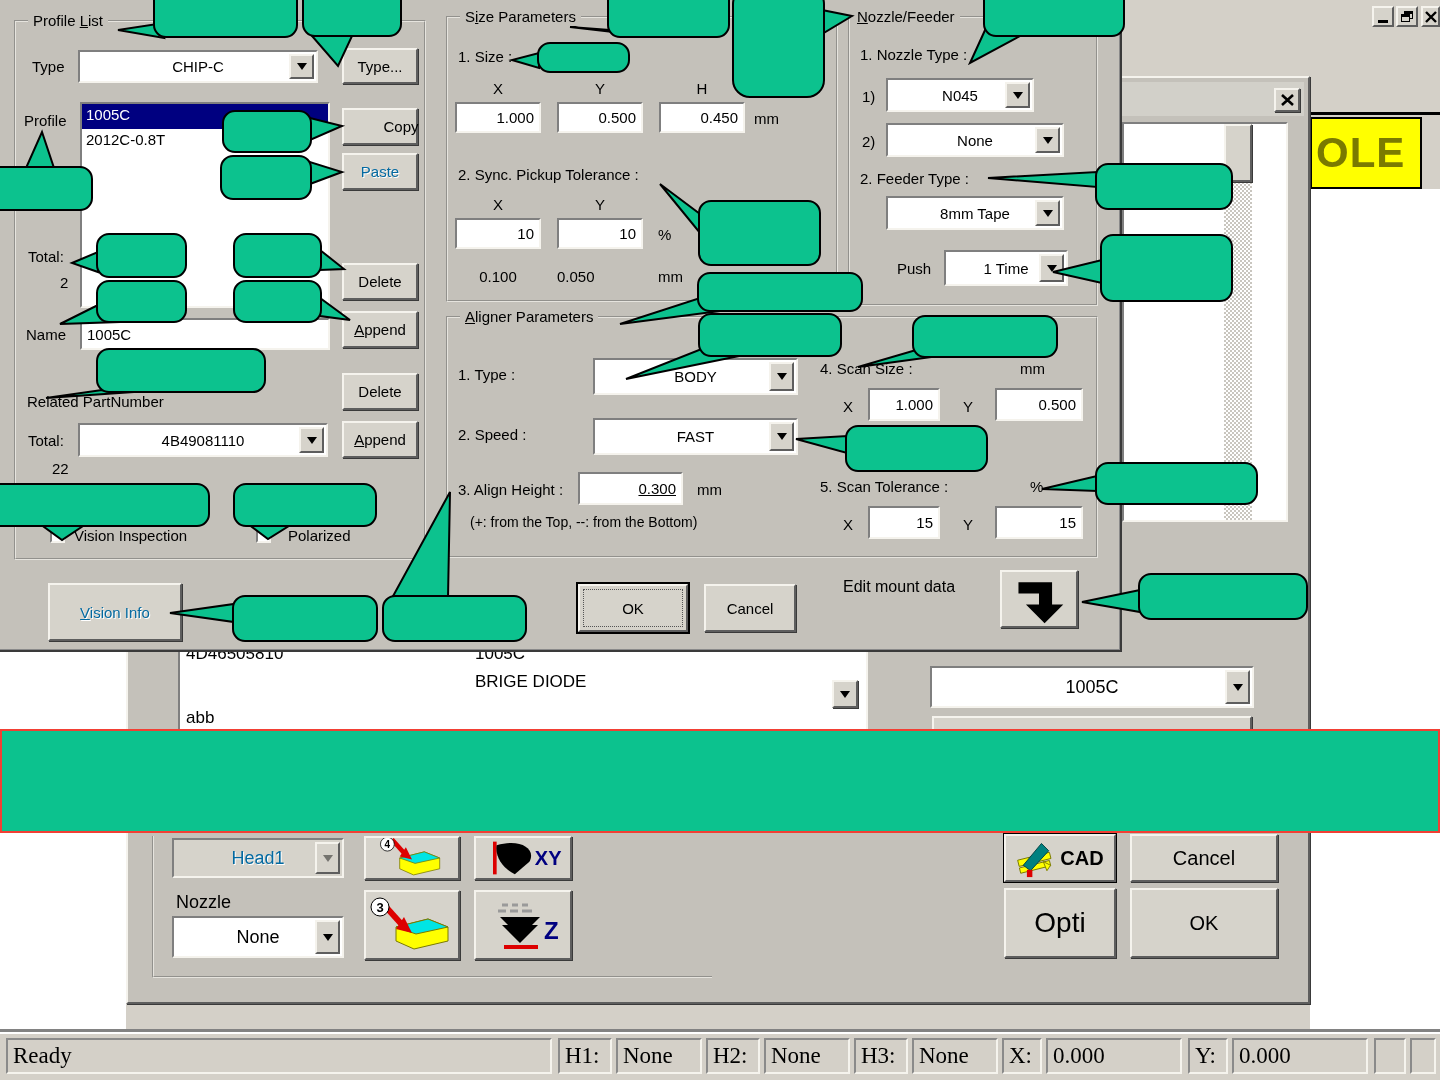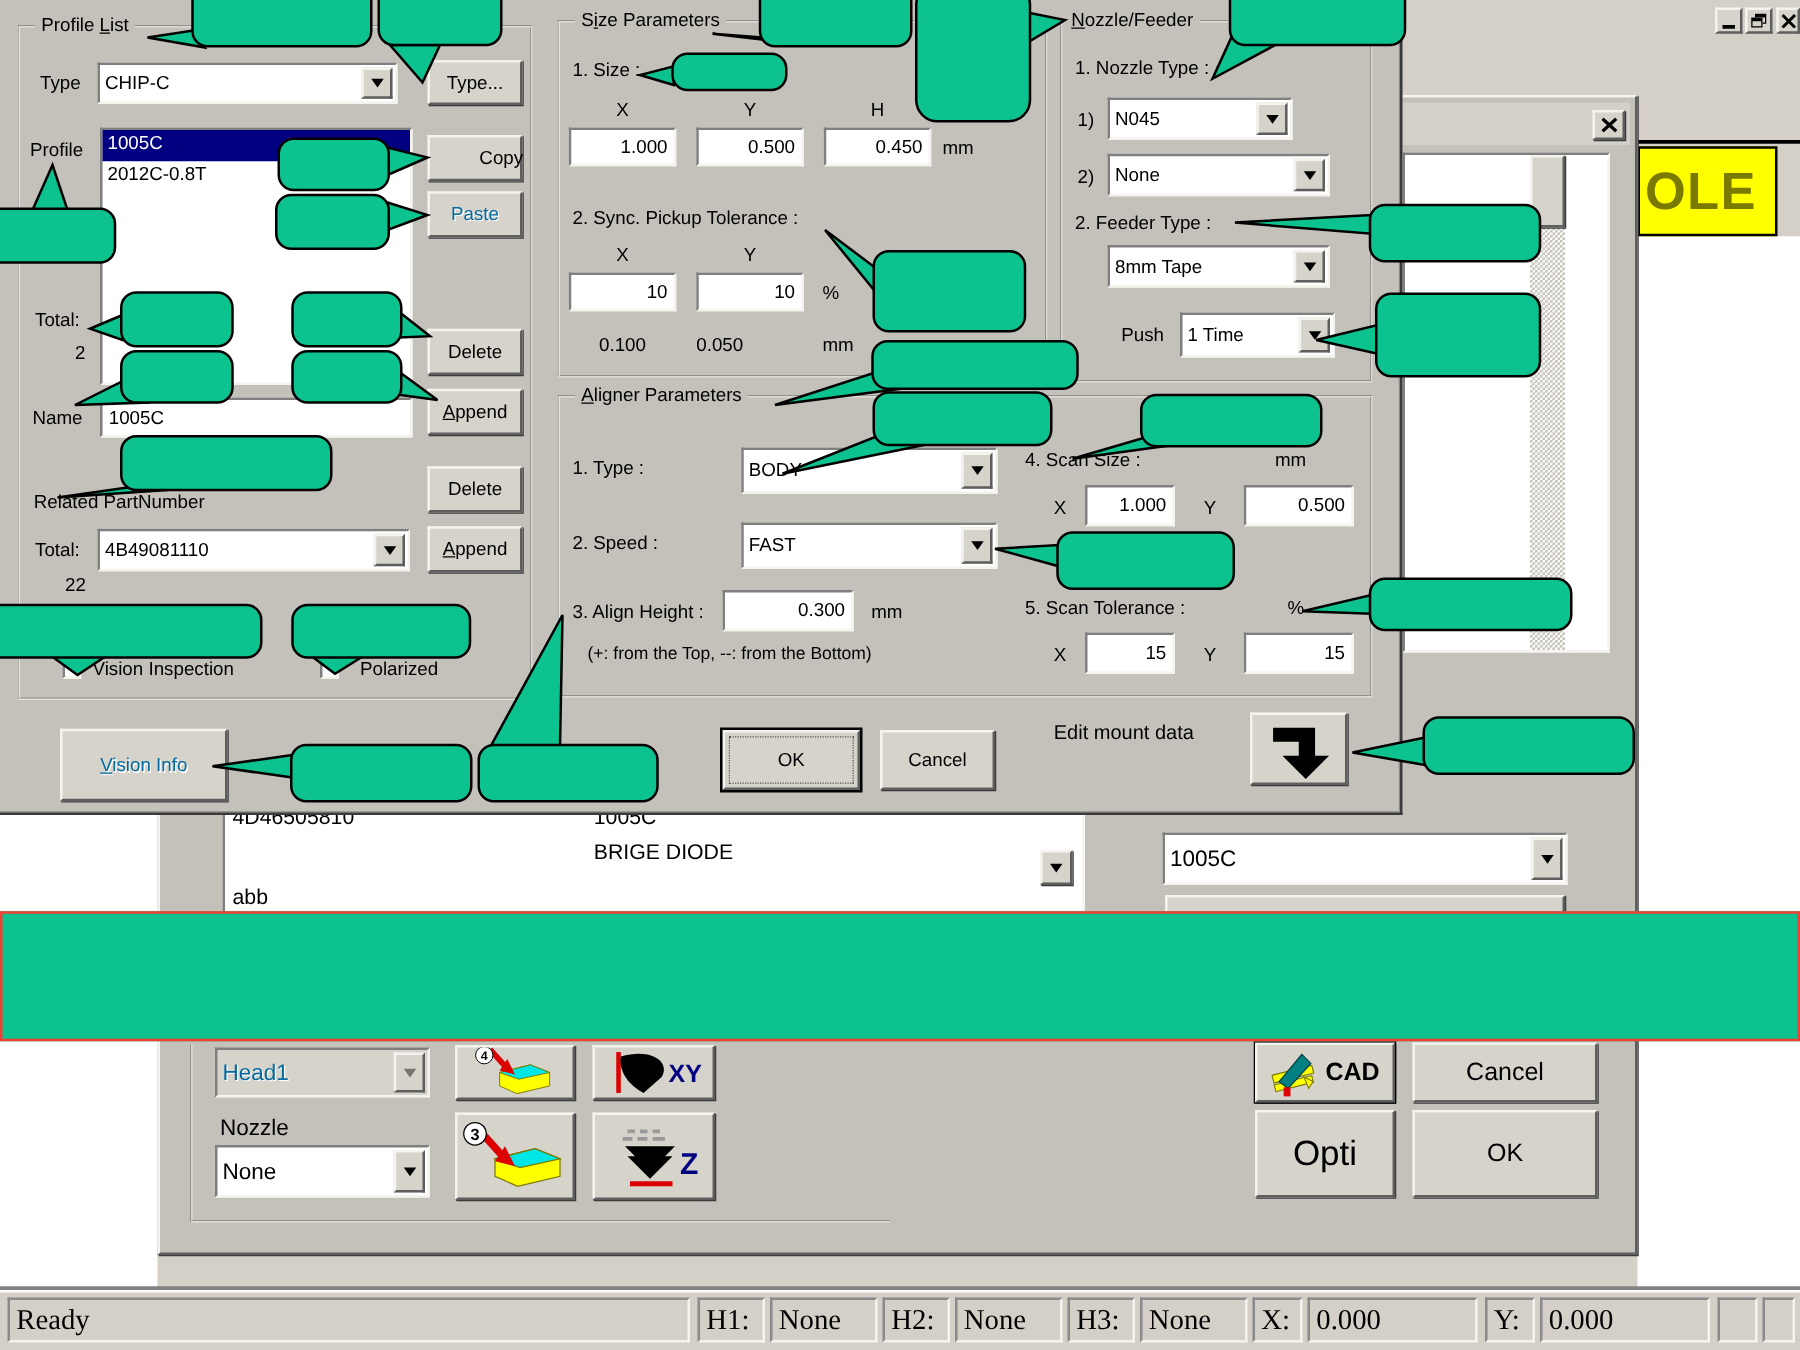--- a/index.html
+++ b/index.html
@@ -19,21 +19,21 @@
   .sunken{background:#fff;border:2px solid;border-color:#7f7f7f var(--hilite) var(--hilite) #7f7f7f;}
   .btn{display:flex;align-items:center;justify-content:center;cursor:default;font-size:15px;}
   .btn-default{outline:2px solid #000;}
   .focus-dots{position:absolute;inset:3px;border:1px dotted #555;}
   .disabled{color:#0369a1;text-shadow:1px 1px 0 #fff;}
   .groupbox{border:2px groove #e6e4de;}
   .gtitle{position:absolute;top:-10px;left:12px;background:var(--face);padding:0 5px;white-space:nowrap;}
   .u{text-decoration:underline;}
   .field{background:#fff;border:2px solid;border-color:#7f7f7f var(--hilite) var(--hilite) #7f7f7f;display:flex;align-items:center;padding:0 5px;}
   .num{justify-content:flex-end;}
-  .combo{background:#fff;border:2px solid;border-color:#7f7f7f var(--hilite) var(--hilite) #7f7f7f;display:flex;align-items:center;padding:0 4px;}
+  .combo{background:#fff;border:2px solid;border-color:#7f7f7f var(--hilite) var(--hilite) #7f7f7f;display:flex;align-items:center;padding:0 4px;justify-content:center;}
   .arrowbtn{position:absolute;right:2px;top:2px;bottom:2px;width:25px;background:var(--btnface);border:2px solid;border-color:var(--hilite) var(--shadow) var(--shadow) var(--hilite);display:flex;align-items:center;justify-content:center;}
   .tri{width:0;height:0;border-left:5px solid transparent;border-right:5px solid transparent;border-top:7px solid #000;}
   .label{white-space:nowrap;}
   .checkbox{width:15px;height:15px;background:#fff;border:2px solid;border-color:#7f7f7f var(--hilite) var(--hilite) #7f7f7f;}
   .callout{position:absolute;background:var(--green);border:2px solid #000;border-radius:13px;z-index:41;}
   #tails{position:absolute;left:0;top:0;z-index:40;pointer-events:none;}
   .dither{background-color:#c9c6bf;background-image:linear-gradient(45deg,#fff 25%,transparent 25%,transparent 75%,#fff 75%),linear-gradient(45deg,#fff 25%,transparent 25%,transparent 75%,#fff 75%);background-size:4px 4px;background-position:0 0,2px 2px;}
   .statuspanel{position:absolute;top:4px;height:36px;border:2px solid;border-color:#8a8a8a var(--hilite) var(--hilite) #8a8a8a;background:#d4d0c8;display:flex;align-items:center;padding:0 5px;font-family:"Liberation Serif",serif;font-size:23px;white-space:nowrap;overflow:hidden;}
   .winbtn{position:absolute;top:6px;width:22px;height:21px;background:var(--btnface);border:2px solid;border-color:var(--hilite) var(--shadow) var(--shadow) var(--hilite);display:flex;align-items:center;justify-content:center;}
 </style>
@@ -324,21 +324,21 @@
       </span>
   </div>
   <div class="abs label" style="left:458px;top:426px;">2. Speed :</div>
   <div class="abs combo" style="left:593px;top:418px;width:205px;height:37px;">
     <span>FAST</span>
     <span class="arrowbtn">
         <span class="tri"></span>
       </span>
   </div>
   <div class="abs label" style="left:458px;top:481px;">3. Align Height :</div>
-  <div class="abs field num" style="left:578px;top:472px;width:105px;height:33px;">
+  <div class="abs field num" style="left:578px;top:472px;width:105px;height:33px;text-decoration:underline;">
       <span>0.300</span>
     </div>
   <div class="abs label" style="left:697px;top:481px;">mm</div>
   <div class="abs label" style="left:470px;top:514px;font-size:14px;">(+: from the Top, --: from the Bottom)</div>
 
   <div class="abs label" style="left:820px;top:360px;">4. Scan Size :</div>
   <div class="abs label" style="left:1020px;top:360px;">mm</div>
   <div class="abs label" style="left:843px;top:398px;">X</div>
   <div class="abs field num" style="left:868px;top:388px;width:72px;height:33px;">
       <span>1.000</span>

